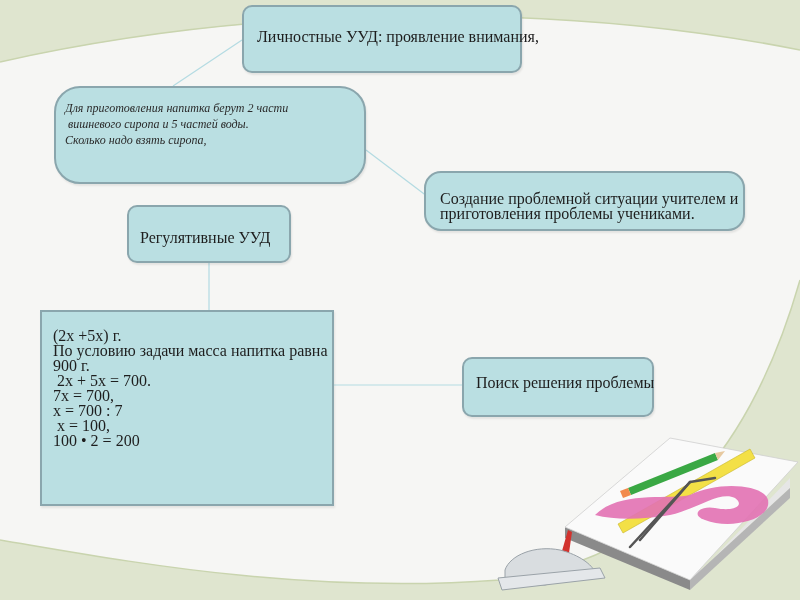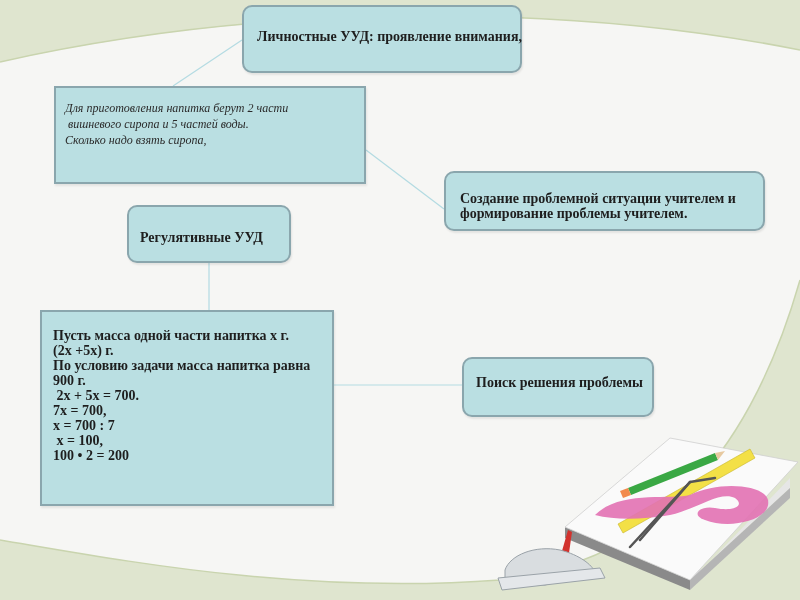--- a/index.html
+++ b/index.html
@@ -7,31 +7,31 @@
     width: 800px; height: 600px; overflow: hidden; position: relative;
     background: #f6f6f4;
     font-family: "Liberation Serif", serif;
   }
   .bg { position: absolute; left: 0; top: 0; width: 800px; height: 600px; }
   .box {
     position: absolute; box-sizing: border-box;
     background: #badfe2;
     border: 2px solid #8aa6ad;
     color: #1e1e1e;
-    font-weight: bold;
-    font-size: 14px;
+    font-weight: normal;
+    font-size: 16px;
     line-height: 15px;
     box-shadow: 1px 2px 2px rgba(0,0,0,0.08);
   }
   .rounded { border-radius: 10px; }
   .box .line { display: block; white-space: pre; }
   .italic { font-style: italic; font-weight: normal; font-size: 12px; line-height: 16px; color: #2a2a2a; }
   #box-personal { left: 242px; top: 5px; width: 280px; height: 68px; padding: 22px 0 0 13px; }
-  #box-task { left: 54px; top: 86px; width: 312px; height: 98px; padding: 12px 0 0 9px; }
-  #box-problem { left: 444px; top: 171px; width: 321px; height: 60px; padding: 18px 0 0 14px; }
+  #box-task { left: 54px; top: 86px; width: 312px; height: 98px; padding: 12px 0 0 9px; border-radius: 26px; }
+  #box-problem { left: 424px; top: 171px; width: 321px; height: 60px; padding: 18px 0 0 14px; border-radius: 17px; }
   #box-regulatory { left: 127px; top: 205px; width: 164px; height: 58px; padding: 23px 0 16px 11px; }
   #box-solution { left: 40px; top: 310px; width: 294px; height: 196px; padding: 16px 0 0 11px; }
   #box-search { left: 462px; top: 357px; width: 192px; height: 60px; padding: 16px 0 0 12px; }
   .illustration { position: absolute; left: 490px; top: 420px; width: 310px; height: 180px; }
 </style>
 </head>
 <body>
 
 <svg class="bg" viewBox="0 0 800 600" xmlns="http://www.w3.org/2000/svg">
   <rect x="0" y="0" width="800" height="600" fill="#f6f6f4"></rect>
@@ -53,29 +53,28 @@
 </div>
 
 <div id="box-task" class="box italic">
   <span class="line">Для приготовления напитка берут 2 части</span>
   <span class="line"> вишневого сиропа и 5 частей воды.</span>
   <span class="line">Сколько надо взять сиропа,</span>
 </div>
 
 <div id="box-problem" class="box rounded">
   <span class="line">Создание проблемной ситуации учителем и</span>
-  <span class="line">формирование проблемы учителем.</span>
+  <span class="line">приготовления проблемы учениками.</span>
 </div>
 
 <div id="box-regulatory" class="box rounded">
   <span class="line">Регулятивные УУД</span>
 </div>
 
 <div id="box-solution" class="box">
-  <span class="line">Пусть масса одной части напитка х г.</span>
   <span class="line">(2х +5х) г.</span>
   <span class="line">По условию задачи масса напитка равна</span>
   <span class="line">900 г.</span>
   <span class="line"> 2х + 5х = 700.</span>
   <span class="line">7х = 700,</span>
   <span class="line">х = 700 : 7</span>
   <span class="line"> х = 100,</span>
   <span class="line">100 • 2 = 200</span>
 </div>
 

